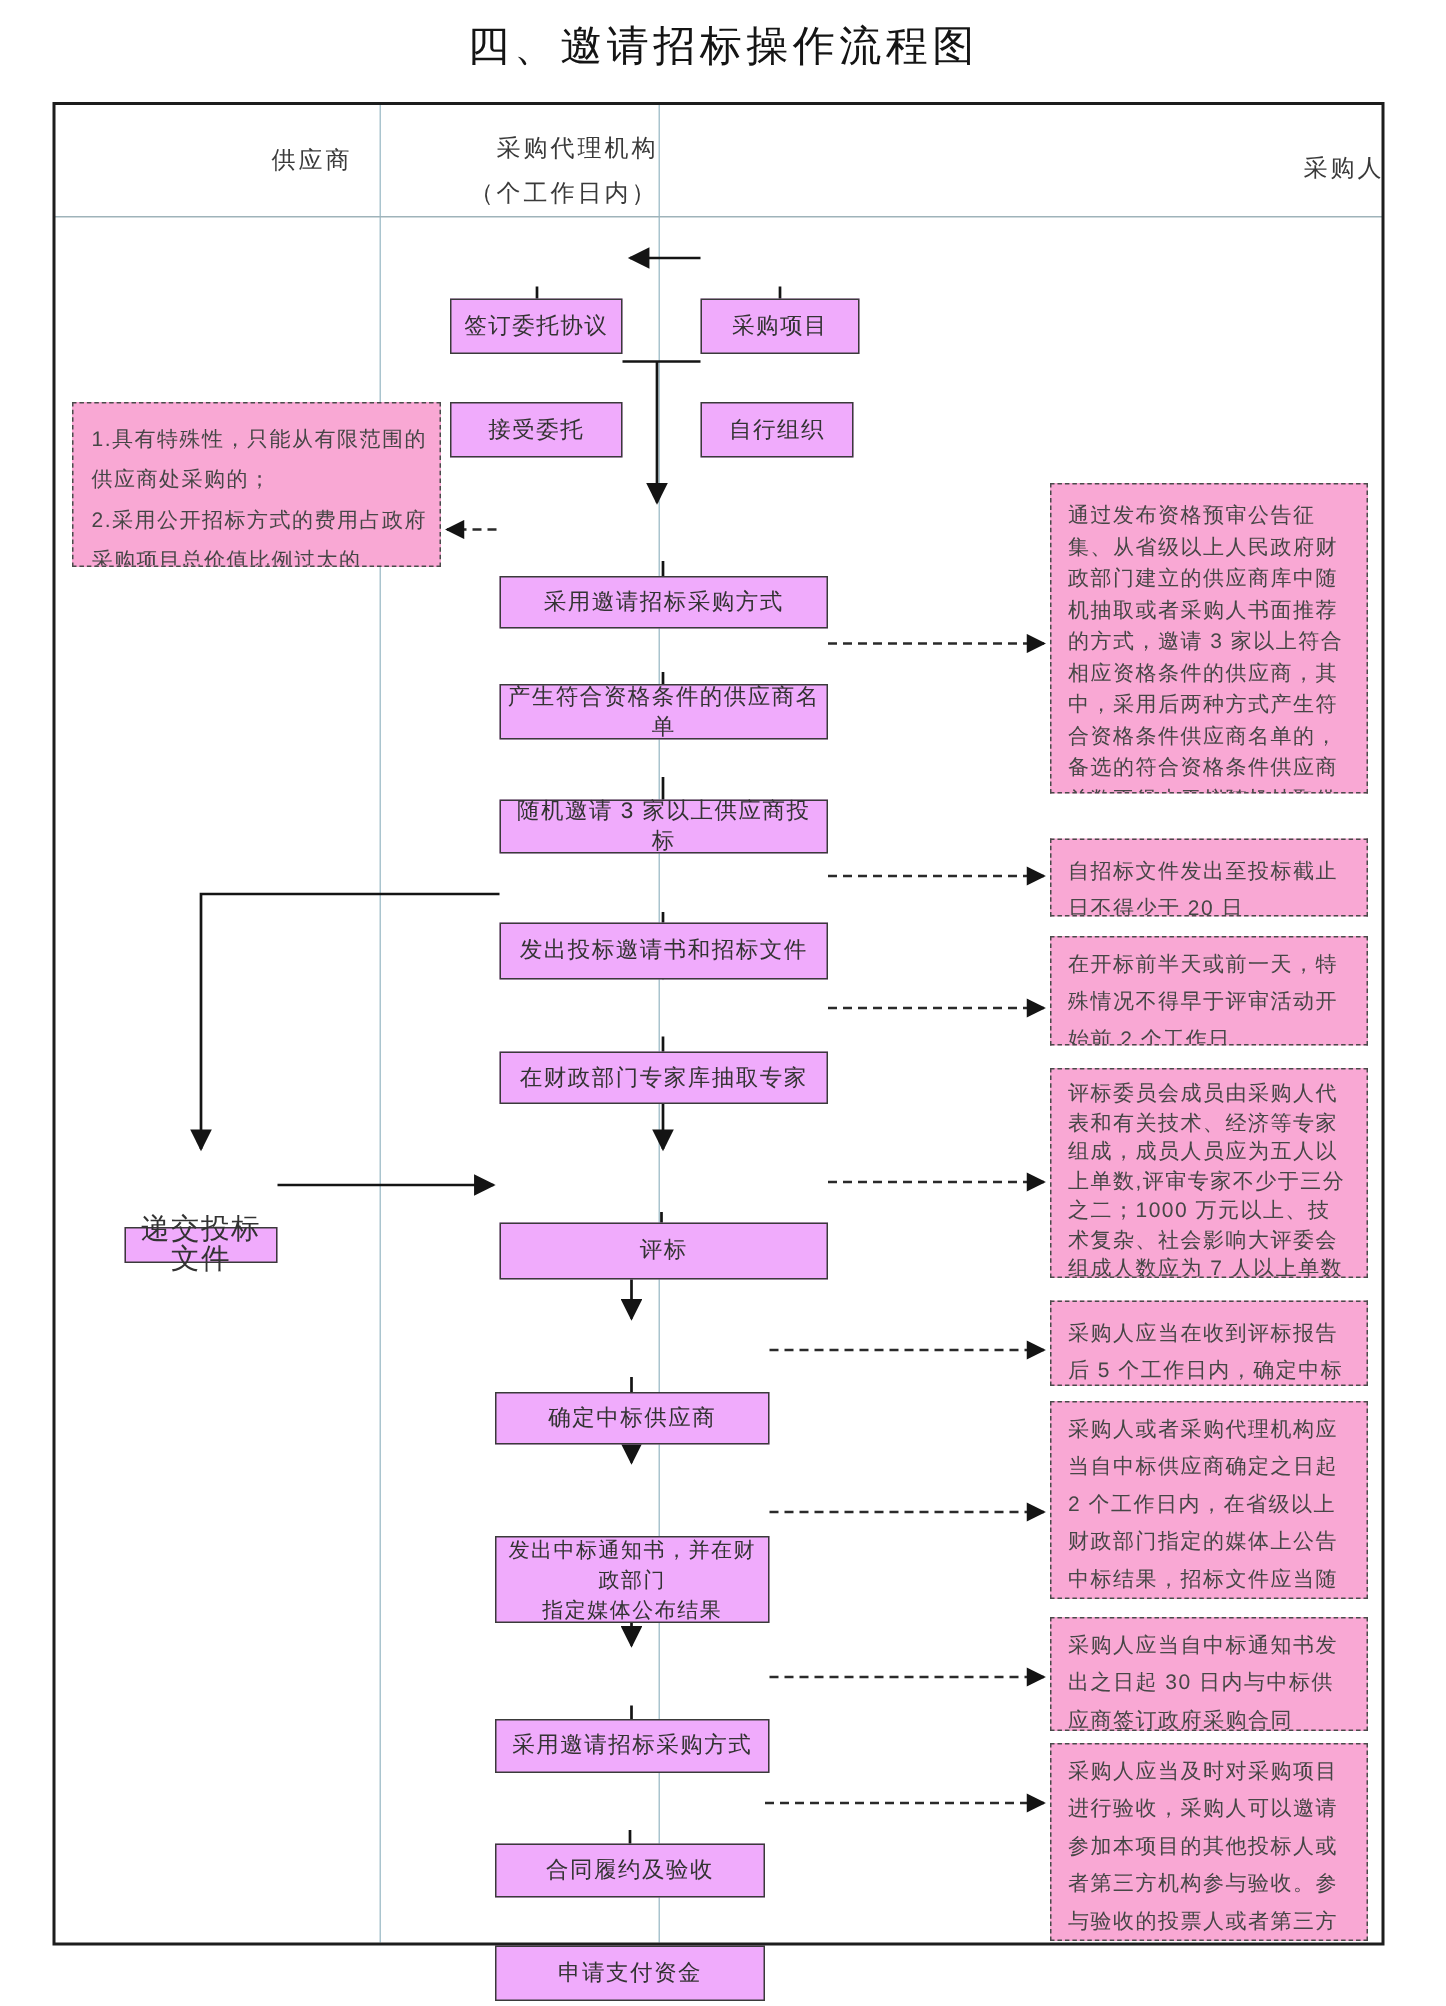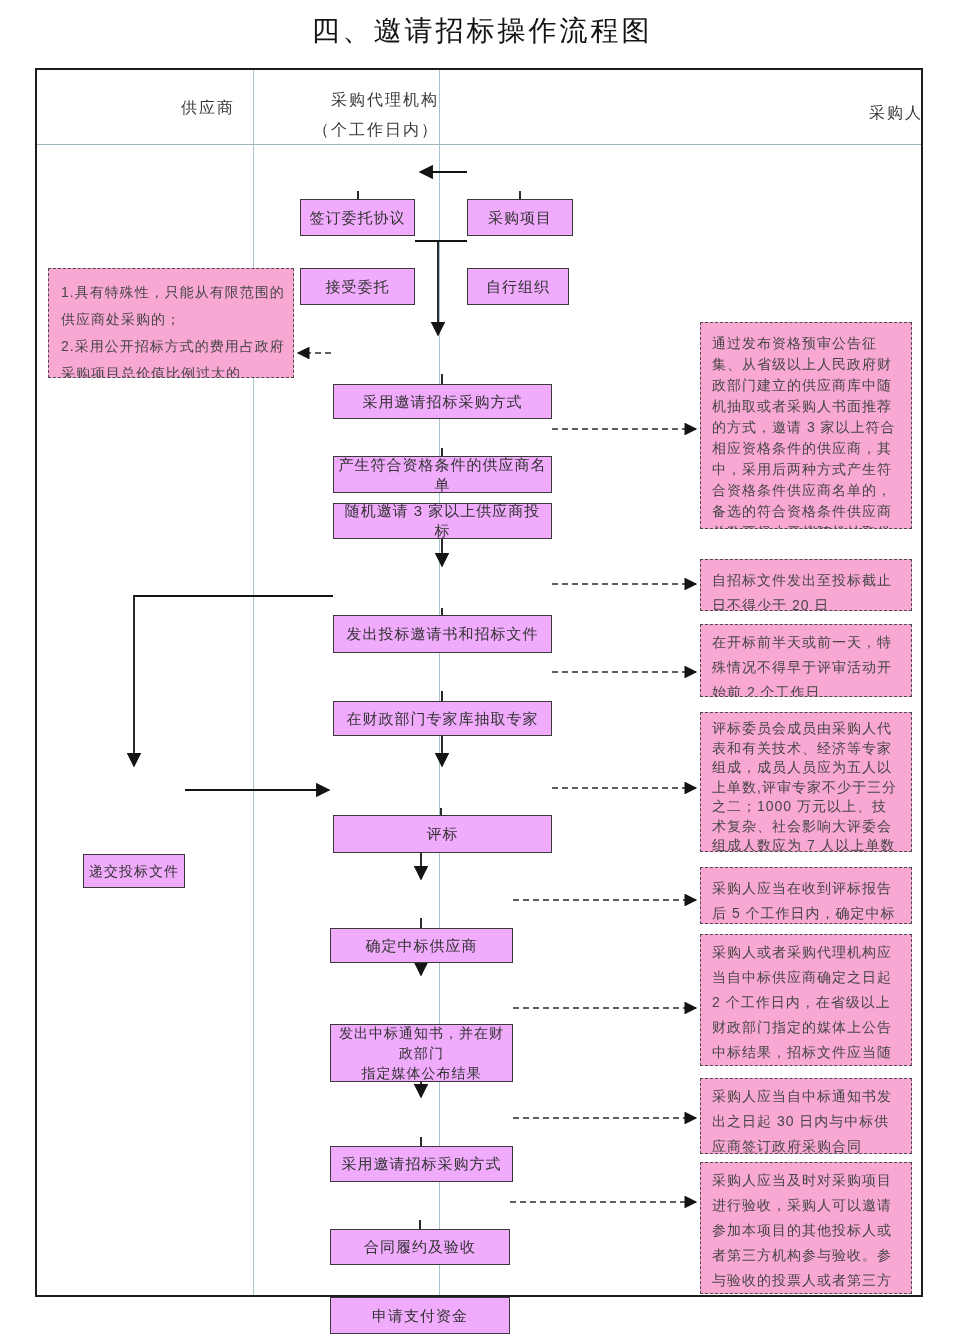--- a/index.html
+++ b/index.html
@@ -94,24 +94,24 @@
       <line x1="510" y1="1202" x2="696" y2="1202" marker-end="url(#ah)"></line>
     </g>
   </svg>
 
   <div class="fbox" style="left:300px;top:154px;width:115px;height:37px">签订委托协议</div>
   <div class="fbox" style="left:467px;top:154px;width:106px;height:37px">采购项目</div>
   <div class="fbox" style="left:300px;top:223px;width:115px;height:37px">接受委托</div>
   <div class="fbox" style="left:467px;top:223px;width:102px;height:37px">自行组织</div>
   <div class="fbox" style="left:333px;top:339px;width:219px;height:35px">采用邀请招标采购方式</div>
   <div class="fbox" style="left:333px;top:411px;width:219px;height:37px">产生符合资格条件的供应商名单</div>
-  <div class="fbox" style="left:333px;top:458px;width:219px;height:36px">随机邀请 3 家以上供应商投标</div>
+  <div class="fbox" style="left:333px;top:488px;width:219px;height:36px">随机邀请 3 家以上供应商投标</div>
   <div class="fbox" style="left:333px;top:570px;width:219px;height:38px">发出投标邀请书和招标文件</div>
   <div class="fbox" style="left:333px;top:656px;width:219px;height:35px">在财政部门专家库抽取专家</div>
-  <div class="fbox" style="left:83px;top:809px;width:102px;height:34px;font-size:14px">递交投标文件</div>
+  <div class="fbox" style="left:83px;top:773px;width:102px;height:24px;font-size:19px">递交投标文件</div>
   <div class="fbox" style="left:333px;top:770px;width:219px;height:38px">评标</div>
   <div class="fbox" style="left:330px;top:883px;width:183px;height:35px">确定中标供应商</div>
   <div class="fbox" style="left:330px;top:979px;width:183px;height:58px;font-size:14px">发出中标通知书，并在财政部门
 指定媒体公布结果</div>
   <div class="fbox" style="left:330px;top:1101px;width:183px;height:36px">采用邀请招标采购方式</div>
   <div class="fbox" style="left:330px;top:1184px;width:180px;height:36px">合同履约及验收</div>
   <div class="fbox" style="left:330px;top:1252px;width:180px;height:37px">申请支付资金</div>
 
   <div class="note leftnote" style="left:48px;top:268px;width:246px;height:110px;line-height:27px;padding:10px 8px 8px 12px">
     <div>1.具有特殊性，只能从有限范围的供应商处采购的；</div>

